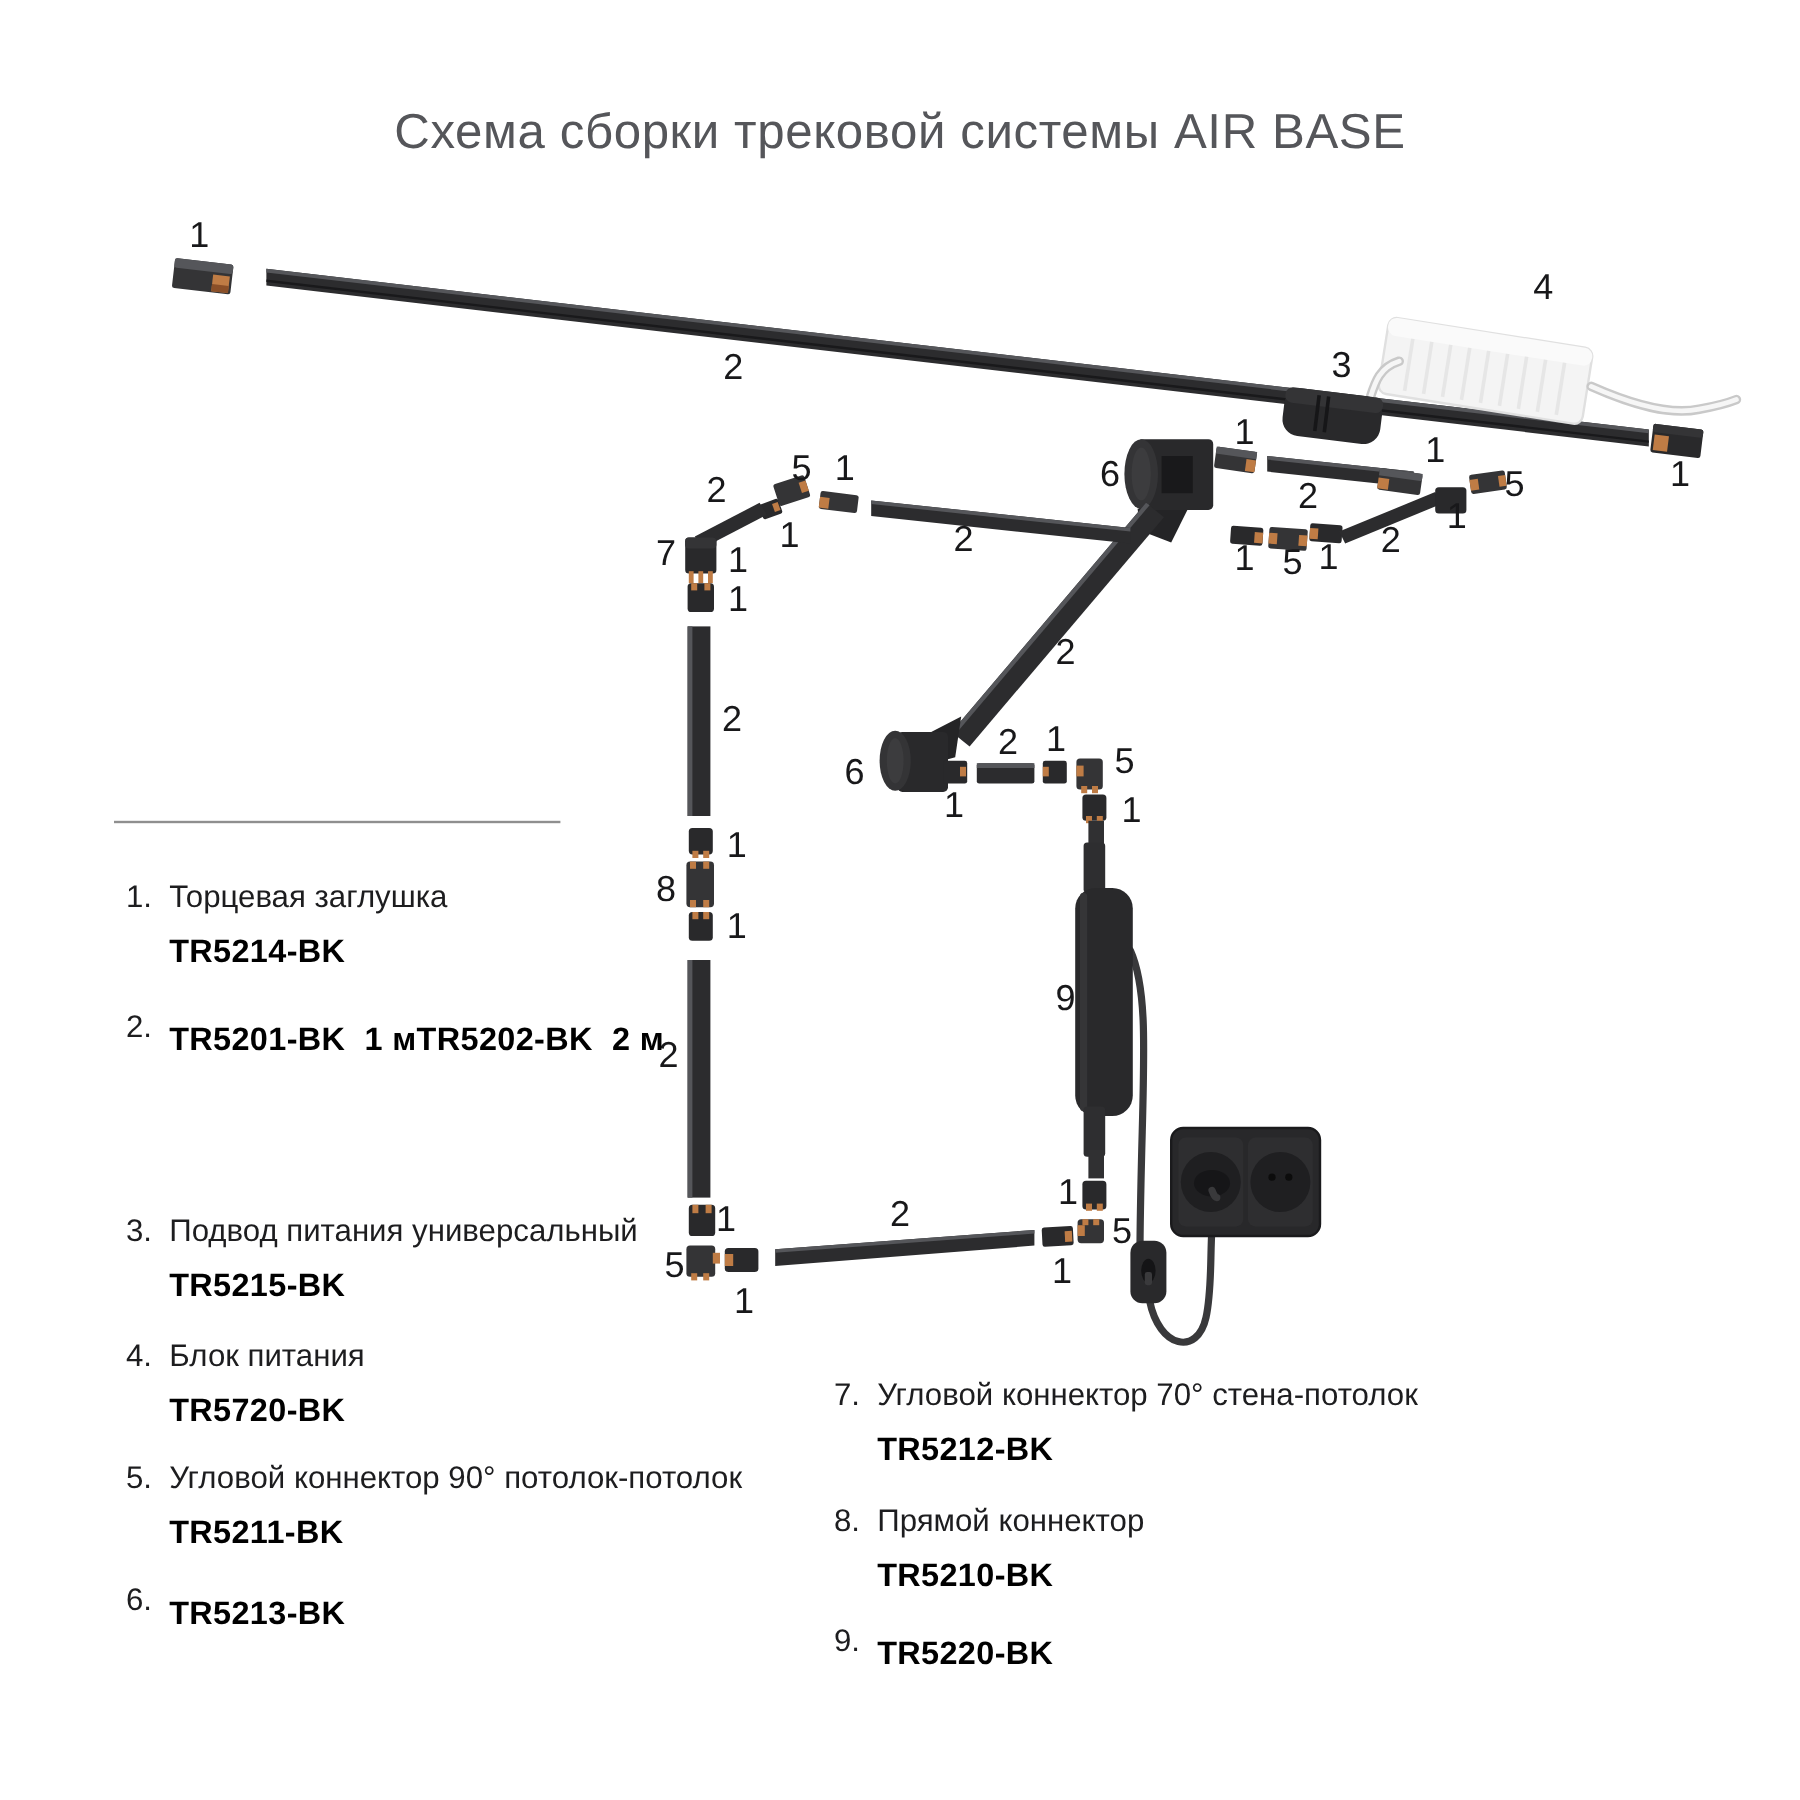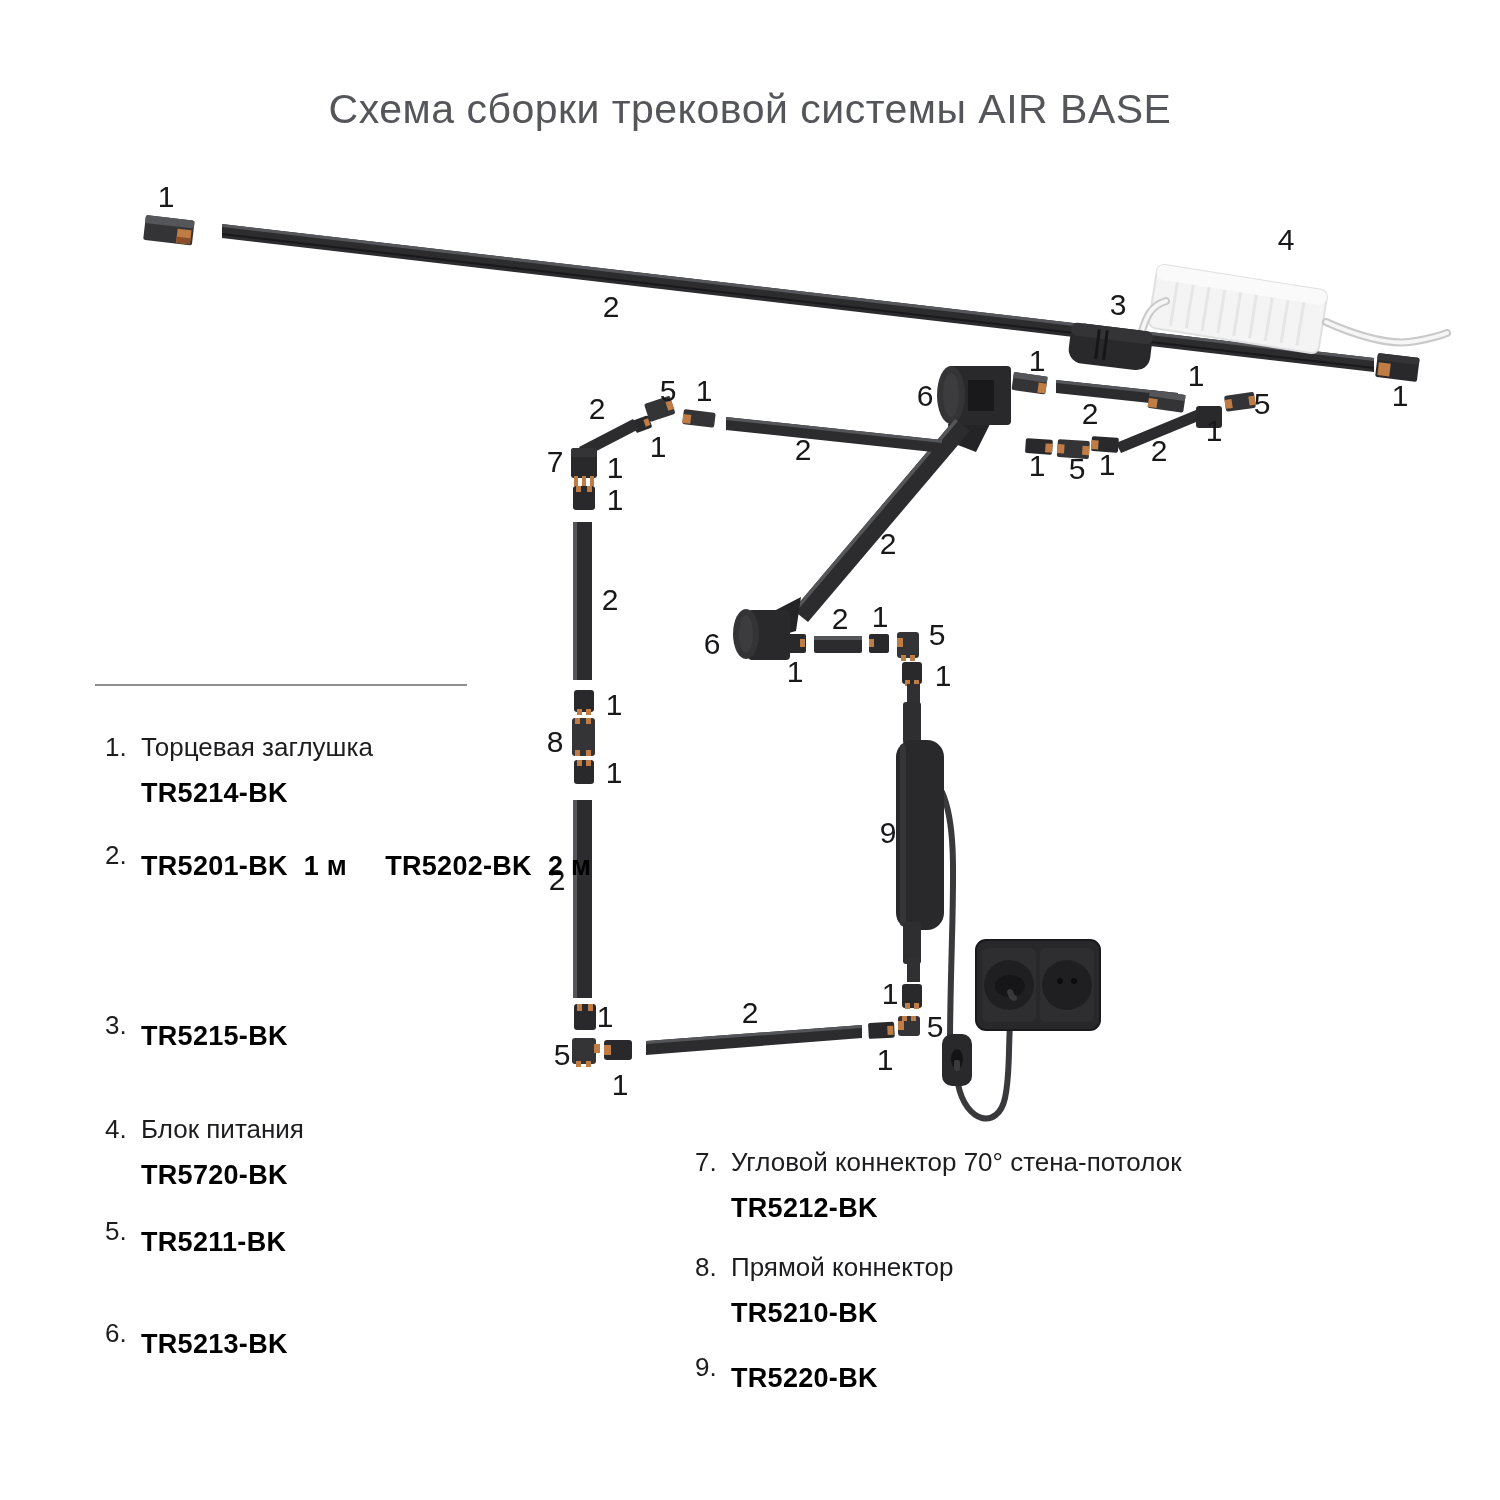--- a/index.html
+++ b/index.html
@@ -24,21 +24,21 @@
   .divider{position:absolute;left:95px;top:684px;width:372px;height:2px;background:#8f8f8f;}
   .leg-item{position:absolute;left:105px;display:flex;align-items:flex-start;}
   .leg-item.rightcol{left:695px;}
   .leg-num{width:36px;font-size:26px;line-height:35px;color:#1d1d1f;flex:none;}
   .leg-body{display:block;}
   .leg-text{font-size:26px;line-height:35px;color:#1d1d1f;max-width:520px;}
   .leg-text.w400{max-width:400px;}
   .leg-text.w470{max-width:470px;}
   .leg-code{font-size:27px;font-weight:700;color:#000;margin-top:13px;letter-spacing:0.3px;}
   .leg-code .sz{margin-left:16px;}
-  .leg-code .c2{margin-left:38px;}
+  .leg-code .c2{}
 </style>
 </head>
 <body>
 
 <div id="stage">
 
   <div class="page-title">Схема сборки трековой системы AIR BASE</div>
 
   <svg id="diagram" width="1500" height="1500" viewBox="0 0 1500 1500">
 
@@ -356,35 +356,37 @@
     <div class="leg-body">
       <div class="leg-code">
         <span>TR5201-BK</span><span class="sz">1 м</span><span class="c2">TR5202-BK</span><span class="sz">2 м</span>
       </div>
     </div>
   </div>
 
   <div class="leg-item" style="top:1008px">
     <span class="leg-num">3.</span>
     <div class="leg-body">
+      <div class="leg-text">Подвод питания универсальный</div>
       <div class="leg-code">TR5215-BK</div>
     </div>
   </div>
 
   <div class="leg-item" style="top:1112px">
     <span class="leg-num">4.</span>
     <div class="leg-body">
       <div class="leg-text">Блок питания</div>
       <div class="leg-code">TR5720-BK</div>
     </div>
   </div>
 
   <div class="leg-item" style="top:1214px">
     <span class="leg-num">5.</span>
     <div class="leg-body">
+      <div class="leg-text">Угловой коннектор 90° потолок-потолок</div>
       <div class="leg-code">TR5211-BK</div>
     </div>
   </div>
 
   <div class="leg-item" style="top:1316px">
     <span class="leg-num">6.</span>
     <div class="leg-body">
       <div class="leg-code">TR5213-BK</div>
     </div>
   </div>

